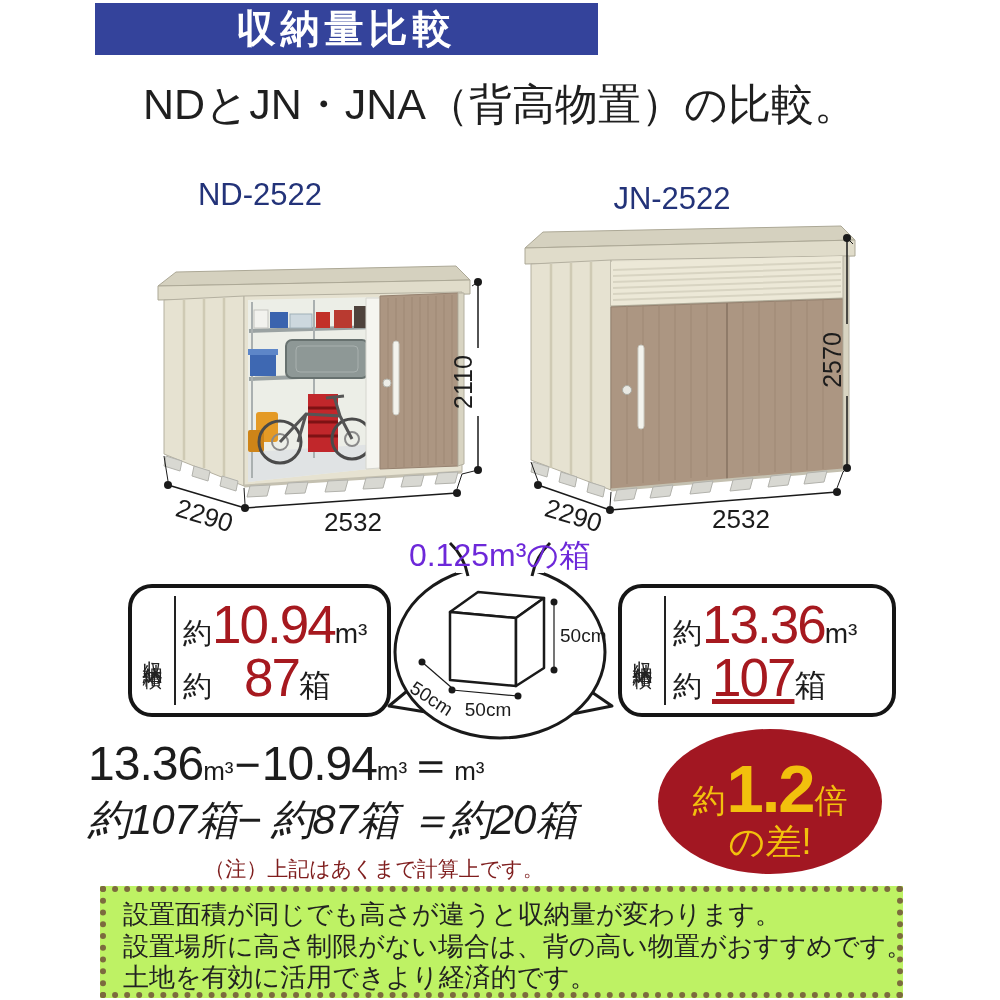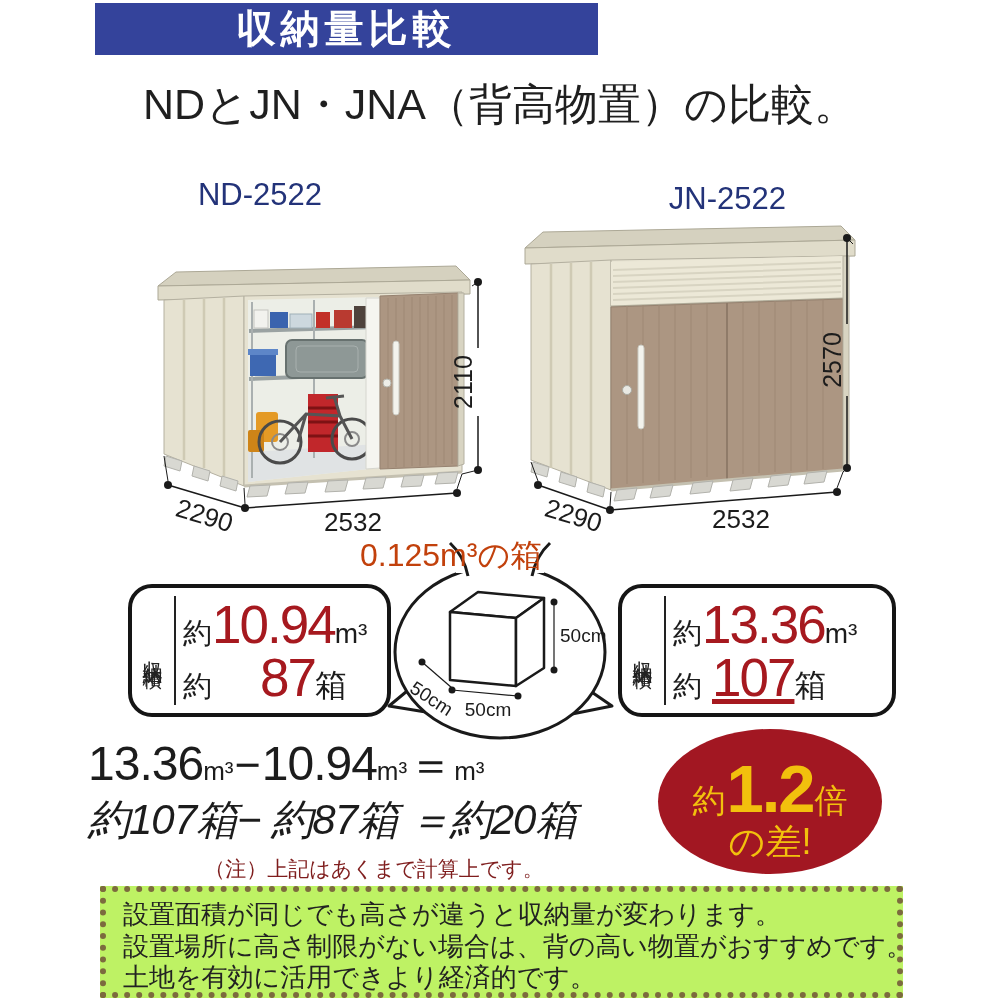--- a/index.html
+++ b/index.html
@@ -9,42 +9,42 @@
 
   
   .banner{left:95px;top:3px;width:503px;height:52px;background:#34439B;
           display:flex;align-items:center;justify-content:center;}
   .banner span{color:#fff;font-size:39px;font-weight:bold;letter-spacing:5px;}
   .heading{left:0;top:76px;width:1000px;text-align:center;font-size:43px;color:#1f1f1f;}
 
   
   .model{font-size:31px;color:#233379;text-align:center;}
   .model-left{left:140px;top:177px;width:240px;}
-  .model-right{left:558px;top:181px;width:228px;text-align:right;}
+  .model-right{left:558px;top:181px;width:228px;}
 
   svg text{font-family:"Liberation Sans","DejaVu Sans",sans-serif;fill:#1c1c1c;}
 
   
-  .bubble-title{left:360px;top:534px;width:280px;font-size:32px;color:#c2410c;z-index:5;}
+  .bubble-title{left:360px;top:534px;width:280px;text-align:center;font-size:32px;color:#6d28d9;z-index:5;}
 
   
   .statbox{top:584px;height:133px;border:4px solid #151515;border-radius:24px;background:#fff;
            display:flex;align-items:stretch;box-sizing:border-box;z-index:4;}
   .statbox-left{left:128px;width:263px;}
   .statbox-right{left:618px;width:278px;}
   .vlabel{writing-mode:vertical-rl;text-orientation:upright;font-size:20px;letter-spacing:3px;
           display:flex;align-items:center;justify-content:center;padding:6px 0 6px 8px;color:#222;}
   .vdivider{width:2px;background:#222;margin:8px 5px 8px 7px;}
   .statvals{flex:1;display:flex;flex-direction:column;justify-content:center;gap:0px;padding:2px 4px 2px 2px;}
   .statrow{display:flex;align-items:baseline;line-height:1;}
   .approx{font-size:29px;}
   .bignum{font-size:53px;color:#A6191F;letter-spacing:-2px;}
   .unit-m3{font-size:28px;}
   .unit-box{font-size:32px;}
-  .statbox-left .cnt{margin-left:48px;}
+  .statbox-left .cnt{margin-left:32px;}
   .statbox-right .cnt{margin-left:10px;text-decoration:underline;}
 
   
   .calc{left:88px;top:740px;width:572px;}
   .calc-l1{display:flex;align-items:baseline;justify-content:flex-start;line-height:1;}
   .c-num{font-size:48px;letter-spacing:-1px;}
   .c-unit{font-size:26px;}
   .c-op{font-size:45px;margin:0 1px;}
   .calc-l2{font-size:42px;line-height:1;margin-top:11px;letter-spacing:-1px;font-style:italic;}
   .calc-note{font-size:21px;color:#7f1d1d;margin-top:14px;text-align:center;}

